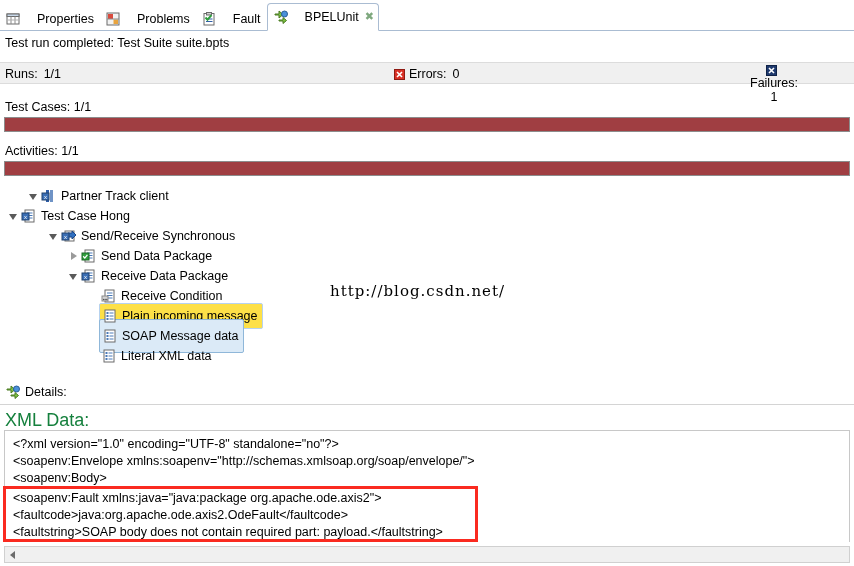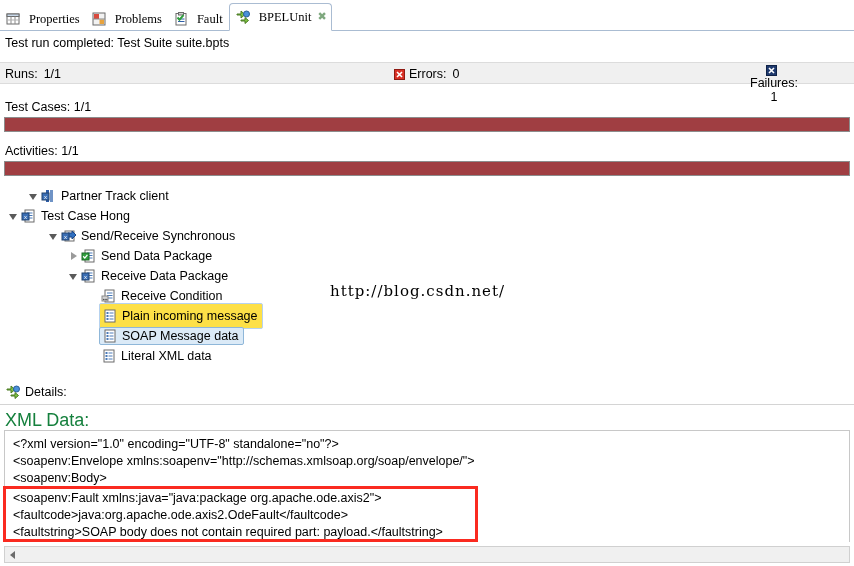--- a/index.html
+++ b/index.html
@@ -43,21 +43,21 @@
     height: 28px;
     background: #ffffff;
     border: 1px solid #aabcd2;
     border-bottom: 1px solid #ffffff;
     border-top-left-radius: 4px;
     border-top-right-radius: 4px;
     position: relative;
     z-index: 3;
     padding-right: 4px;
   }
-  .tab-label { margin-left: 8px; font-family: Liberation Serif, serif; }
+  .tab-label { margin-left: 16px; }
   .tab .closex {
     margin-left: 6px;
     color: #7ea87e;
     font-size: 11px;
     line-height: 10px;
     font-family: "DejaVu Sans", sans-serif;
   }
 
   
   .ico {
@@ -157,21 +157,21 @@
     height: 26px;
     display: inline-flex; align-items: center;
     box-sizing: border-box;
   }
   .sel-strong {
     background: #dbeaf7;
     border: 1px solid #8fb7d9;
     border-radius: 2px;
     padding: 0 4px 0 1px;
     margin-left: -1px;
-    height: 18px;
+    height: 34px;
     display: inline-flex; align-items: center;
     box-sizing: border-box;
   }
 
   
   .watermark {
     position: absolute; left: 330px; top: 282px;
     font-family: "DejaVu Serif", serif;
     font-size: 15px;
     color: #000000;

